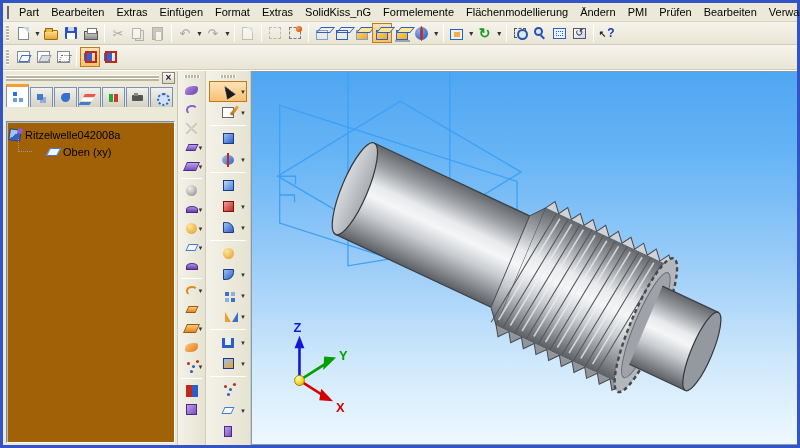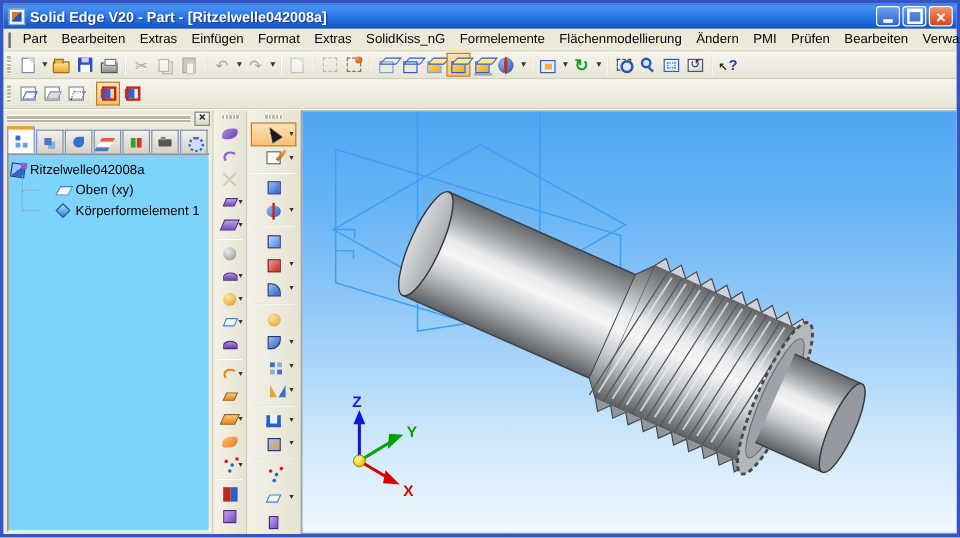--- a/index.html
+++ b/index.html
@@ -102,21 +102,21 @@
   .eb-tab.active { height:23px; background:#fff; border-top:3px solid #f0a030; }
   .tabico { width:12px; height:12px; position:relative; }
   .t-path::before { content:""; position:absolute; left:1px; top:1px; width:4px; height:4px; background:#2f6fd0; box-shadow:0 6px 0 #6aa0e8, 6px 6px 0 #6aa0e8; }
   .t-lib::before { content:""; position:absolute; left:1px; top:2px; width:6px; height:6px; background:#4a78c8; box-shadow:3px 3px 0 #8ab0e0; }
   .t-fam::before { content:""; position:absolute; left:1px; top:1px; width:9px; height:9px; border-radius:50% 0 50% 50%; background:#3a6fd0; }
   .t-lay::before { content:""; position:absolute; left:0; top:2px; width:11px; height:3px; background:#e85a4a; box-shadow:0 4px 0 #fff, 0 8px 0 #4a78c8; transform:skewX(-30deg); }
   .t-sen::before { content:""; position:absolute; left:1px; top:2px; width:4px; height:8px; background:#28a838; box-shadow:5px 0 0 #d03828; }
   .t-cam::before { content:""; position:absolute; left:0; top:3px; width:11px; height:6px; background:#555; border-radius:1px; }
   .t-cam::after { content:""; position:absolute; left:2px; top:1px; width:4px; height:3px; background:#888; }
   .t-cfg::before { content:""; position:absolute; left:1px; top:1px; width:9px; height:9px; border:2px dotted #2a5fc8; border-radius:50%; background:#cfe0f8; }
-  .eb-treebox { flex:1; background:#7dd3fc; border:1px solid #808890; border-right-color:#fff; border-bottom-color:#fff; box-shadow:inset 1px 1px 0 #b8bcc4; margin-top:0; overflow:hidden; padding:4px 2px; }
+  .eb-treebox { flex:1; background:#a16207; border:1px solid #808890; border-right-color:#fff; border-bottom-color:#fff; box-shadow:inset 1px 1px 0 #b8bcc4; margin-top:14px; overflow:hidden; padding:4px 2px; }
   .trow { display:flex; align-items:center; height:17px; font-size:11px; color:#000; white-space:nowrap; }
   .trow .lbl { margin-left:4px; }
   .tree-children { position:relative; margin-left:9px; }
   .tree-children::before { content:""; position:absolute; left:0; top:-4px; bottom:8px; border-left:1px dotted #9a9a9a; }
   .tree-children .trow { padding-left:0; position:relative; margin-left:0; }
   .tree-children .stub { width:14px; border-top:1px dotted #9a9a9a; margin-right:2px; }
   .i-part { width:12px; height:12px; background:linear-gradient(135deg,#9cc4f0 0 48%,#3a5fc8 48%); border:1px solid #24408a; transform:rotate(8deg); }
   .i-part::after { content:""; position:absolute; right:-2px; top:-2px; width:5px; height:5px; background:#8a5fd0; }
   .i-plane { width:11px; height:8px; border:1px solid #3d7edb; background:#f4f9ff; transform:skewX(-28deg); }
   .i-body { width:9px; height:9px; background:linear-gradient(135deg,#aee0fa,#2e7cd8); border:1px solid #1a4f9a; transform:rotate(45deg); margin:0 2px; }
@@ -163,35 +163,20 @@
   
   .viewport { flex:1; position:relative; overflow:hidden; border:1px solid #7f9db9; border-right:none;
     background:linear-gradient(180deg,#4fa6f2 0%,#66b4f5 22%,#9ccdf8 52%,#cfe8fb 78%,#eef8ff 100%); }
   .viewport svg { position:absolute; left:0; top:0; width:100%; height:100%; }
 </style>
 </head>
 <body>
 
 <div class="window">
 
-  <div class="titlebar">
-    <span class="app-ico"></span>
-    <span class="title-text">Solid Edge V20 - Part - [Ritzelwelle042008a]</span>
-    <span class="winbtns">
-      <span class="wbtn min">
-          <span></span>
-        </span>
-      <span class="wbtn max">
-          <span></span>
-        </span>
-      <span class="wbtn close">
-          <span></span>
-        </span>
-    </span>
-  </div>
 
   <div class="menubar">
     <span class="mdi-ico"></span>
     <span class="menu-item">Part</span>
     <span class="menu-item">Bearbeiten</span>
     <span class="menu-item">Extras</span>
     <span class="menu-item">Einfügen</span>
     <span class="menu-item">Format</span>
     <span class="menu-item">Extras</span>
     <span class="menu-item">SolidKiss_nG</span>
@@ -354,26 +339,20 @@
         <div class="trow">
           <span class="ic i-part"></span>
           <span class="lbl">Ritzelwelle042008a</span>
         </div>
         <div class="tree-children">
           <div class="trow">
             <span class="stub"></span>
               <span style="width:14px"></span>
             <span class="ic i-plane"></span>
             <span class="lbl">Oben (xy)</span>
-          </div>
-          <div class="trow">
-            <span class="stub"></span>
-              <span style="width:12px"></span>
-            <span class="ic i-body"></span>
-            <span class="lbl">Körperformelement 1</span>
           </div>
         </div>
       </div>
     </div>
 
     <div class="vbar vbar-l">
       <span class="grip-h"></span>
       <span class="vbtn">
           <span class="g g-sw"></span>
         </span>

